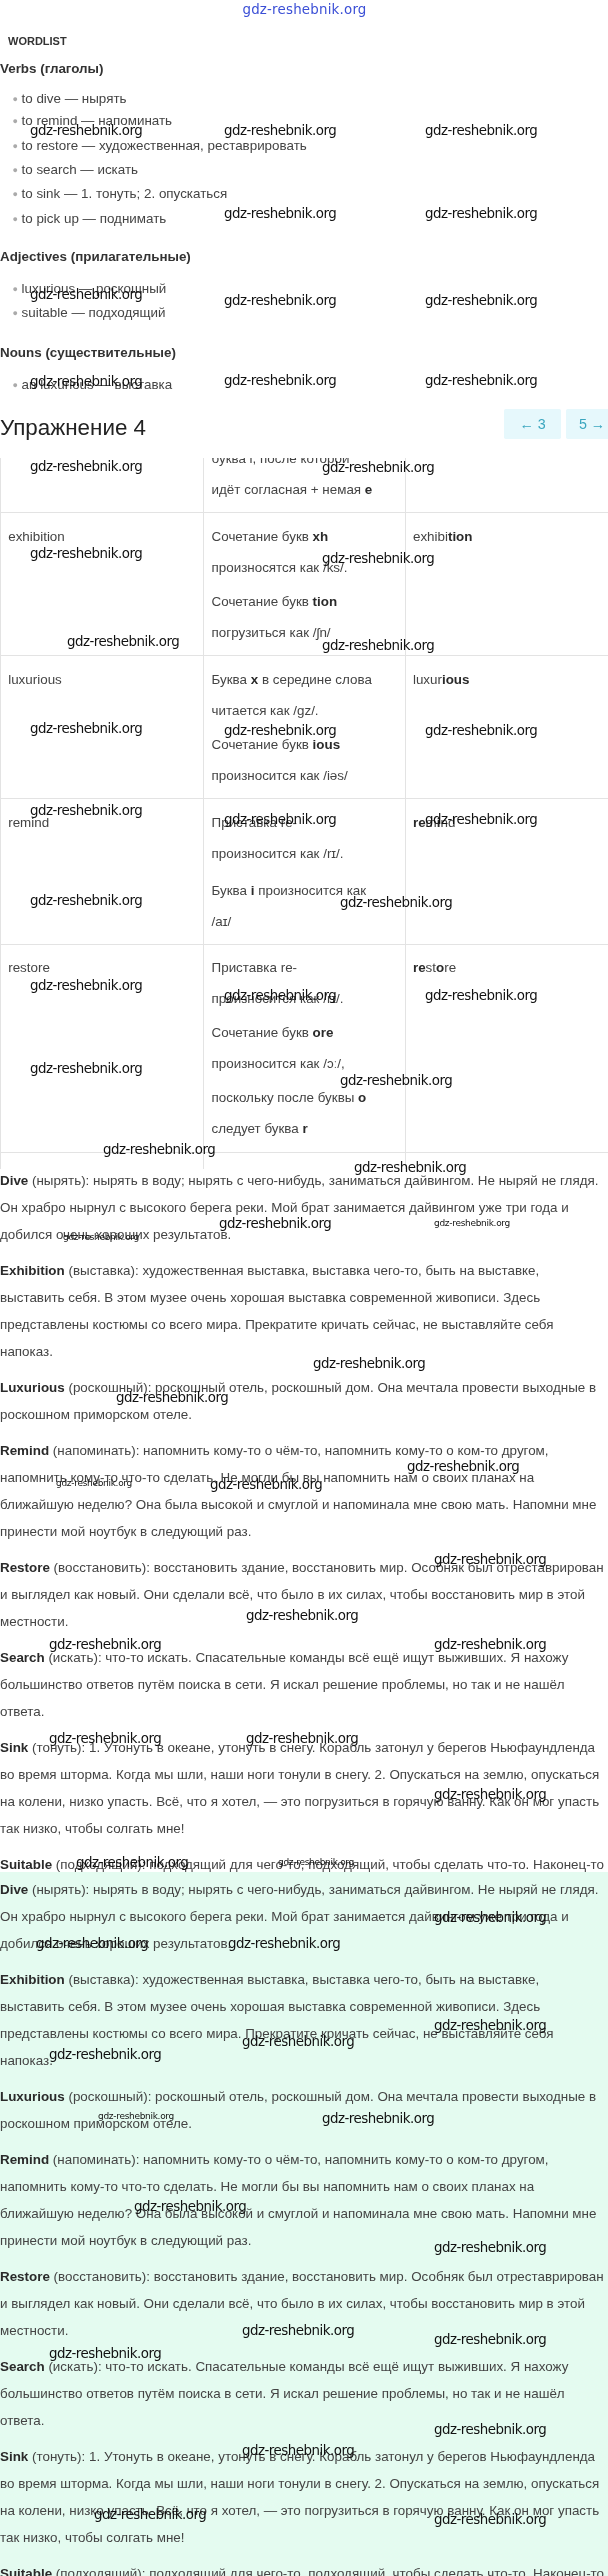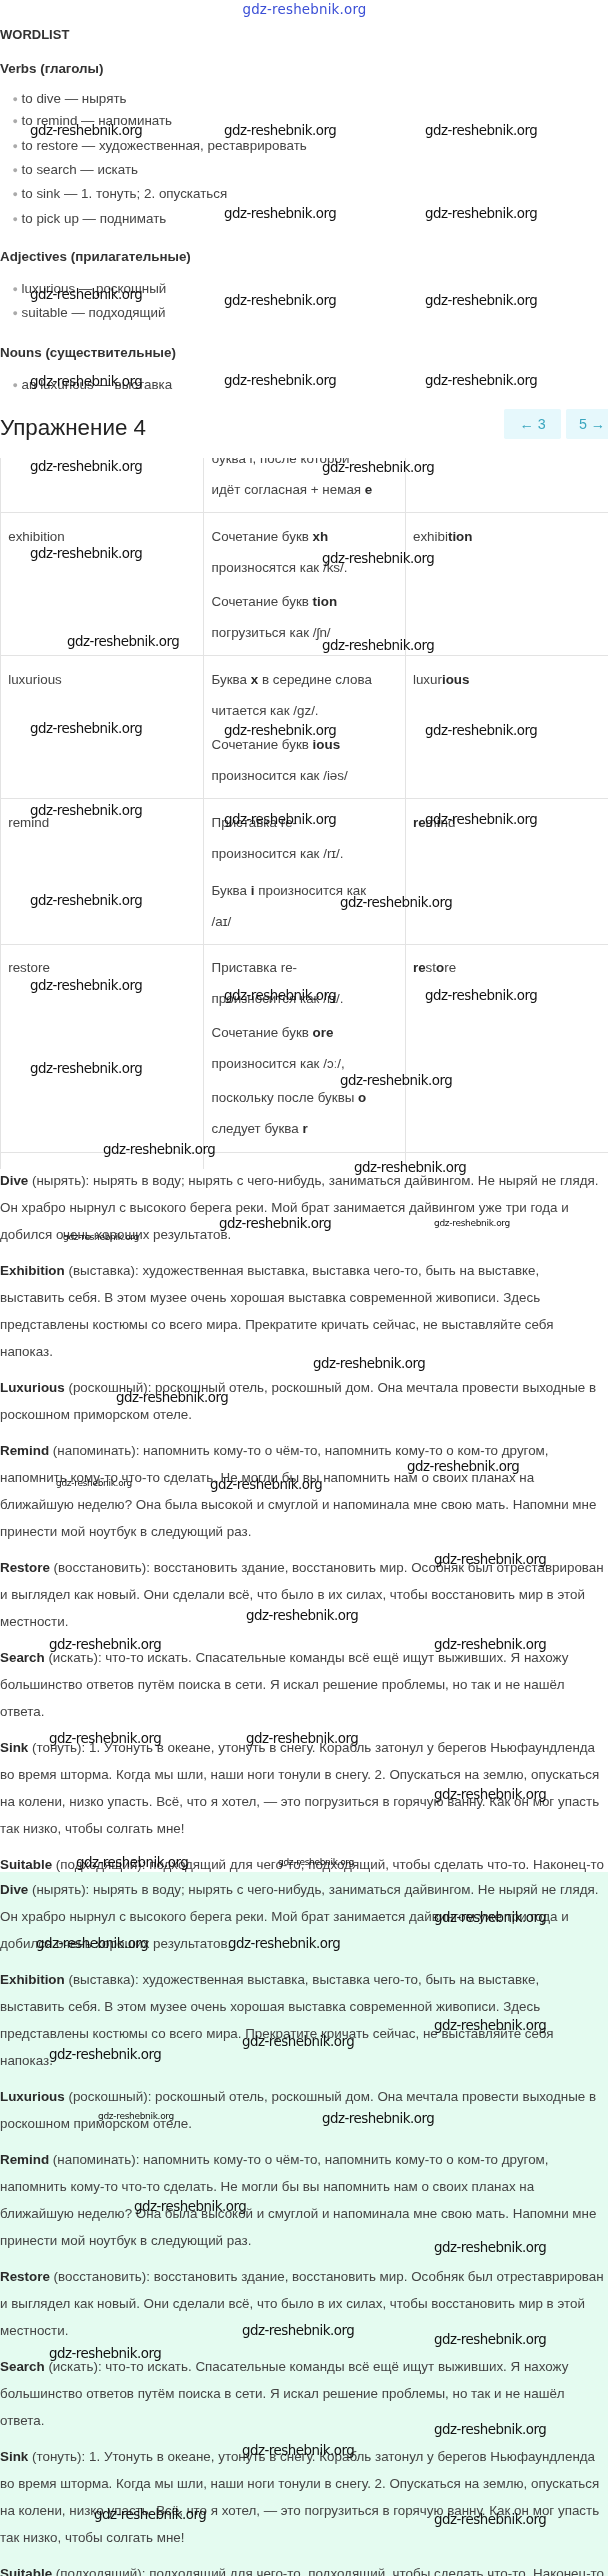--- a/index.html
+++ b/index.html
@@ -11,21 +11,21 @@
     background: #ffffff;
     font-family: "Liberation Sans", "DejaVu Sans", sans-serif;
     color: #2b2b2b;
   }
   .top-logo {
     position: absolute; top: 1.8px; left: 0; width: 609px; text-align: center;
     font-family: "DejaVu Sans", sans-serif; font-size: 13.4px; color: #3b4fd6;
     letter-spacing: 0.2px;
   }
   .wordlist { position: absolute; top: 27px; left: 0; width: 609px; }
-  .wl-title { font-weight: bold; font-size: 13px; margin: 0; position: absolute; top: 0; left: 0; color: #333; }
+  .wl-title { font-weight: bold; font-size: 11px; margin: 8px; position: absolute; top: 0; left: 0; color: #333; }
   .wl-heading { font-weight: bold; font-size: 13.4px; position: absolute; left: 0; color: #333; }
   .wl-item { position: absolute; left: 12.5px; font-size: 13.4px; color: #444; }
   .wl-item .bullet { color: #aaa; margin-right: 3.6px; font-size: 9px; vertical-align: middle; }
 
   .ex-title { position: absolute; top: 415px; left: 0; font-size: 22.4px; font-weight: normal; color: #222; margin: 0; }
   .pager { position: absolute; top: 409px; left: 504px; display: flex; gap: 5.4px; }
   .pager-btn {
     height: 30px; background: #e6f8fc; color: #3aa6bf; font-size: 14.3px;
     display: flex; align-items: center; justify-content: center; border-radius: 1.8px;
   }

